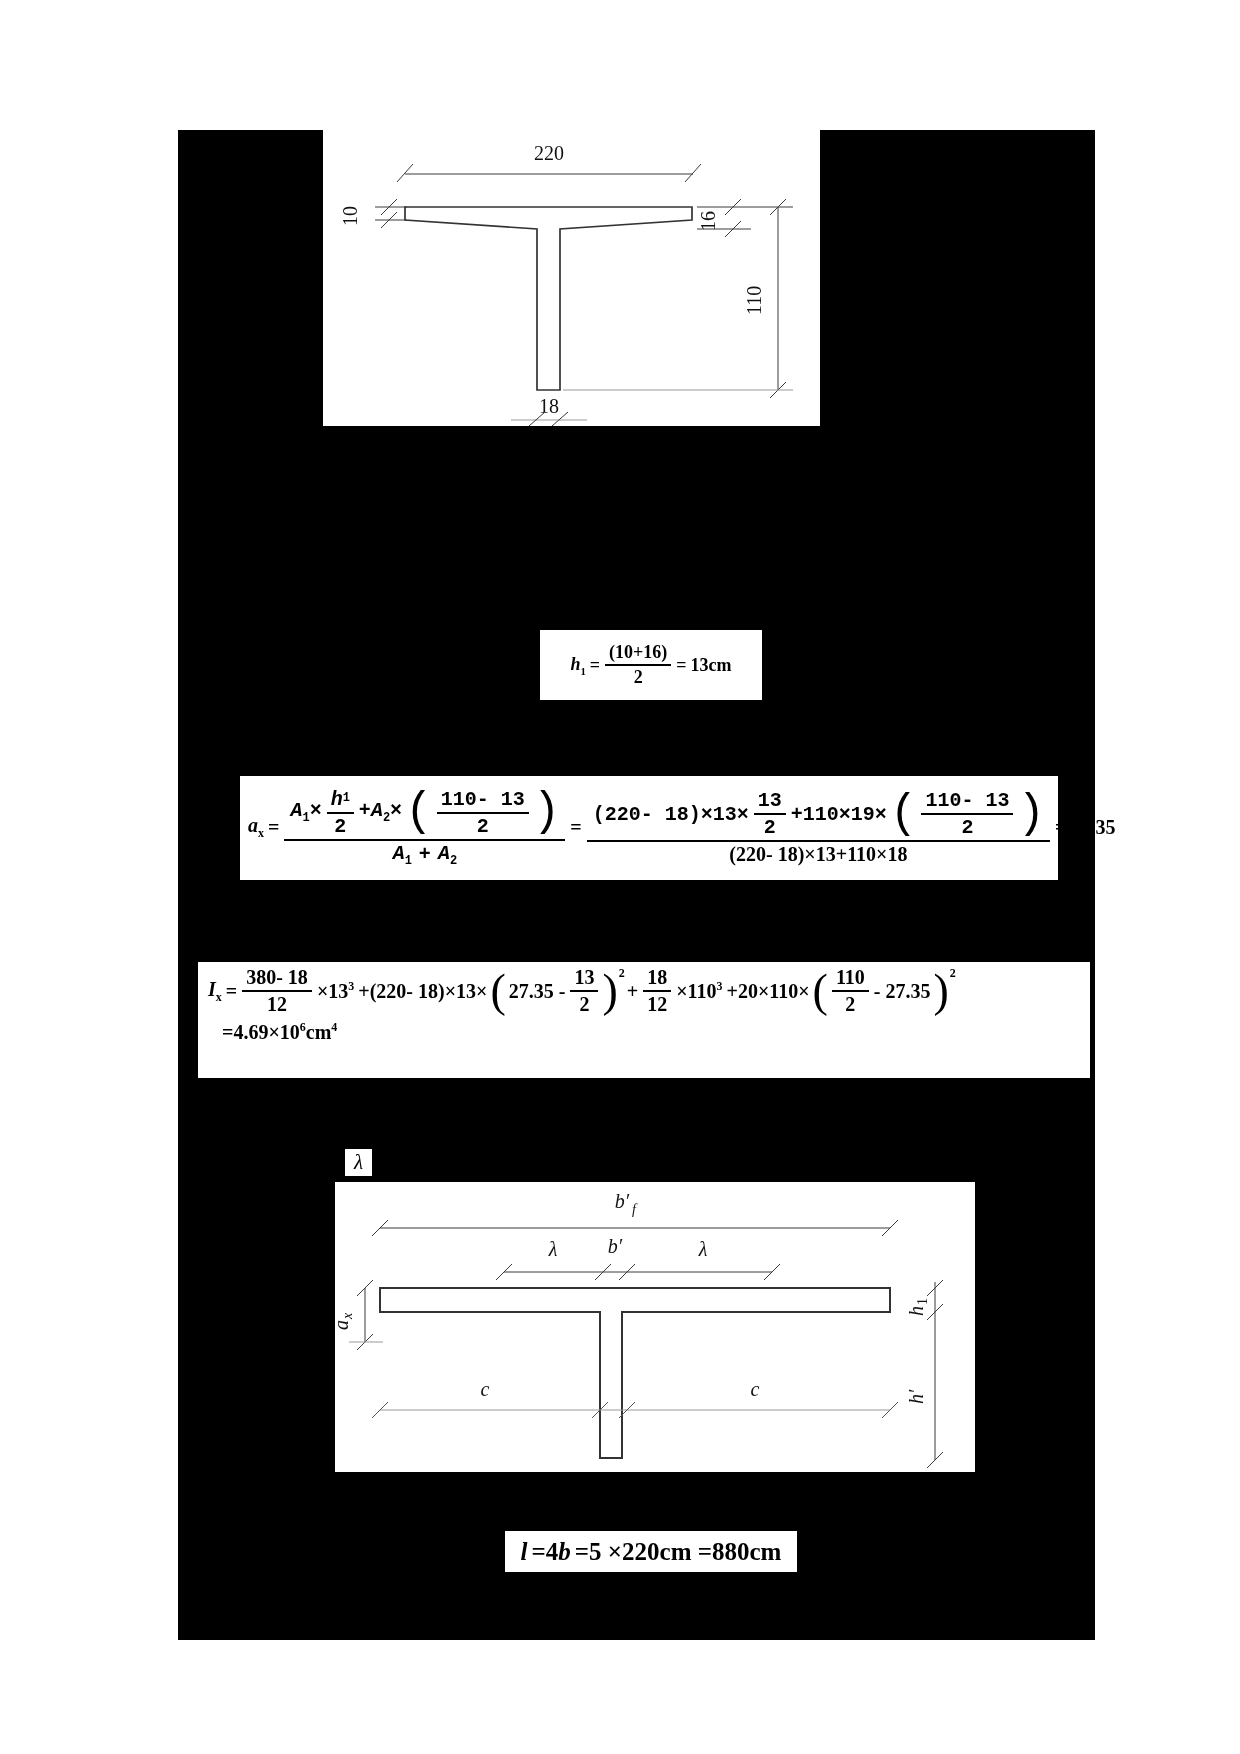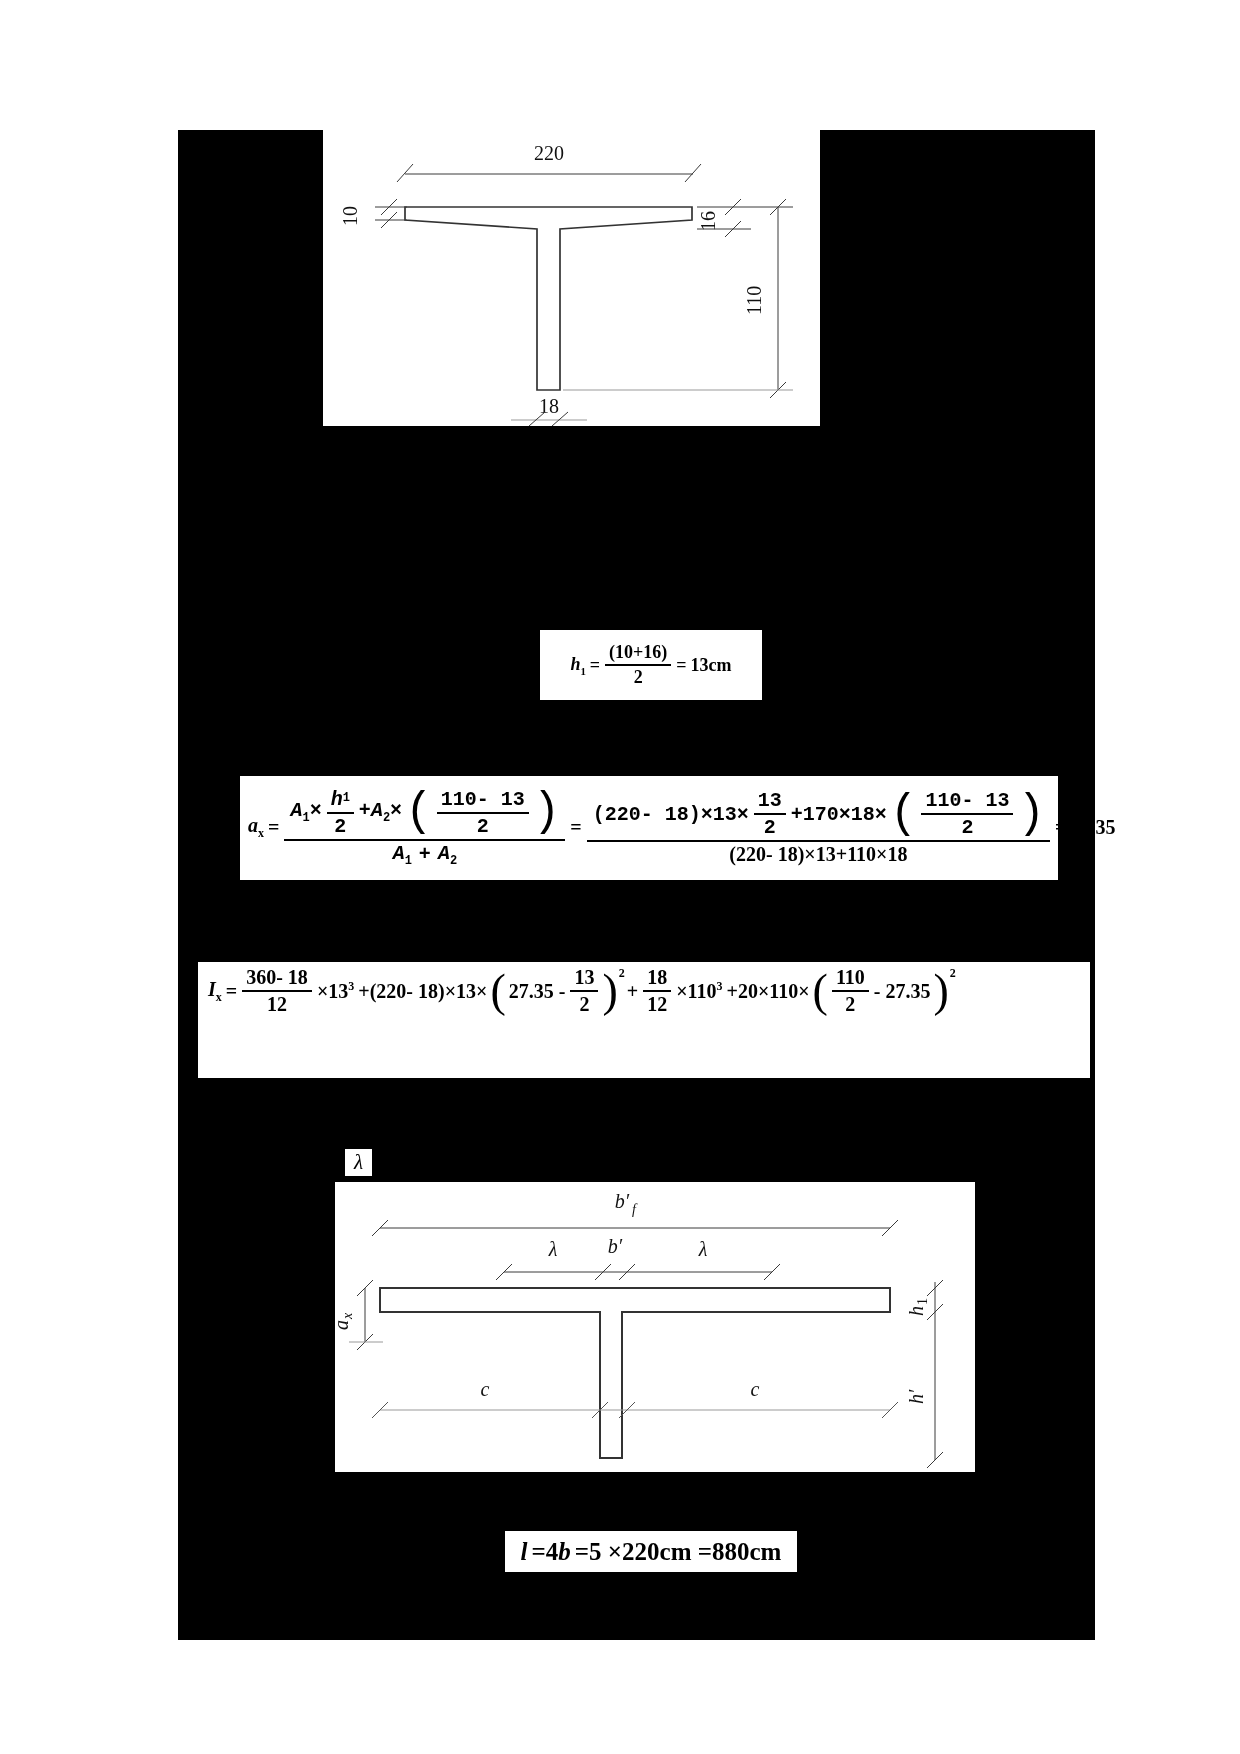--- a/index.html
+++ b/index.html
@@ -141,21 +141,21 @@
       <span class="tok">=</span>
 
       <span class="frac">
         <span class="top">
             <span class="inrow">
           <span class="tok">(220- 18)×13×</span>
           <span class="frac">
             <span class="top">13</span>
             <span class="bot">2</span>
           </span>
-          <span class="tok">+170×18×</span>
+          <span class="tok">+110×19×</span>
           <span class="bp">(</span>
           <span class="frac">
             <span class="top">110- 13</span>
             <span class="bot">2</span>
           </span>
           <span class="bp">)</span>
         </span>
           </span>
         <span class="bot">(220- 18)×13+110×18</span>
       </span>
@@ -163,21 +163,21 @@
       <span class="tok">=</span>
       <span class="tok">27.35</span>
     </div>
   </div>
 
   <div class="wbox f fix">
     <div class="mrow">
       <span class="tok"><span class="it">I</span><sub>x</sub></span>
       <span class="tok">=</span>
       <span class="frac">
-        <span class="top">360- 18</span>
+        <span class="top">380- 18</span>
         <span class="bot">12</span>
       </span>
       <span class="tok"><span>×13</span><sup>3</sup></span>
       <span class="tok">+(220- 18)×13×</span>
       <span class="bp">(</span>
       <span class="tok">27.35 -</span>
       <span class="frac">
         <span class="top">13</span>
         <span class="bot">2</span>
       </span>
@@ -191,20 +191,23 @@
       <span class="tok"><span>×110</span><sup>3</sup></span>
       <span class="tok">+20×110×</span>
       <span class="bp">(</span>
       <span class="frac">
         <span class="top">110</span>
         <span class="bot">2</span>
       </span>
       <span class="tok">- 27.35</span>
       <span class="bp">)</span>
       <span class="psup">2</span>
+    </div>
+    <div class="line2">
+      <span class="tok"><span>=4.69×10</span><sup>6</sup><span>cm</span><sup>4</sup></span>
     </div>
   </div>
 
   <div class="wbox lam">
     <span>λ</span>
   </div>
 
   <div class="wbox d2">
     <svg width="640" height="290" viewBox="0 0 640 290">
 

